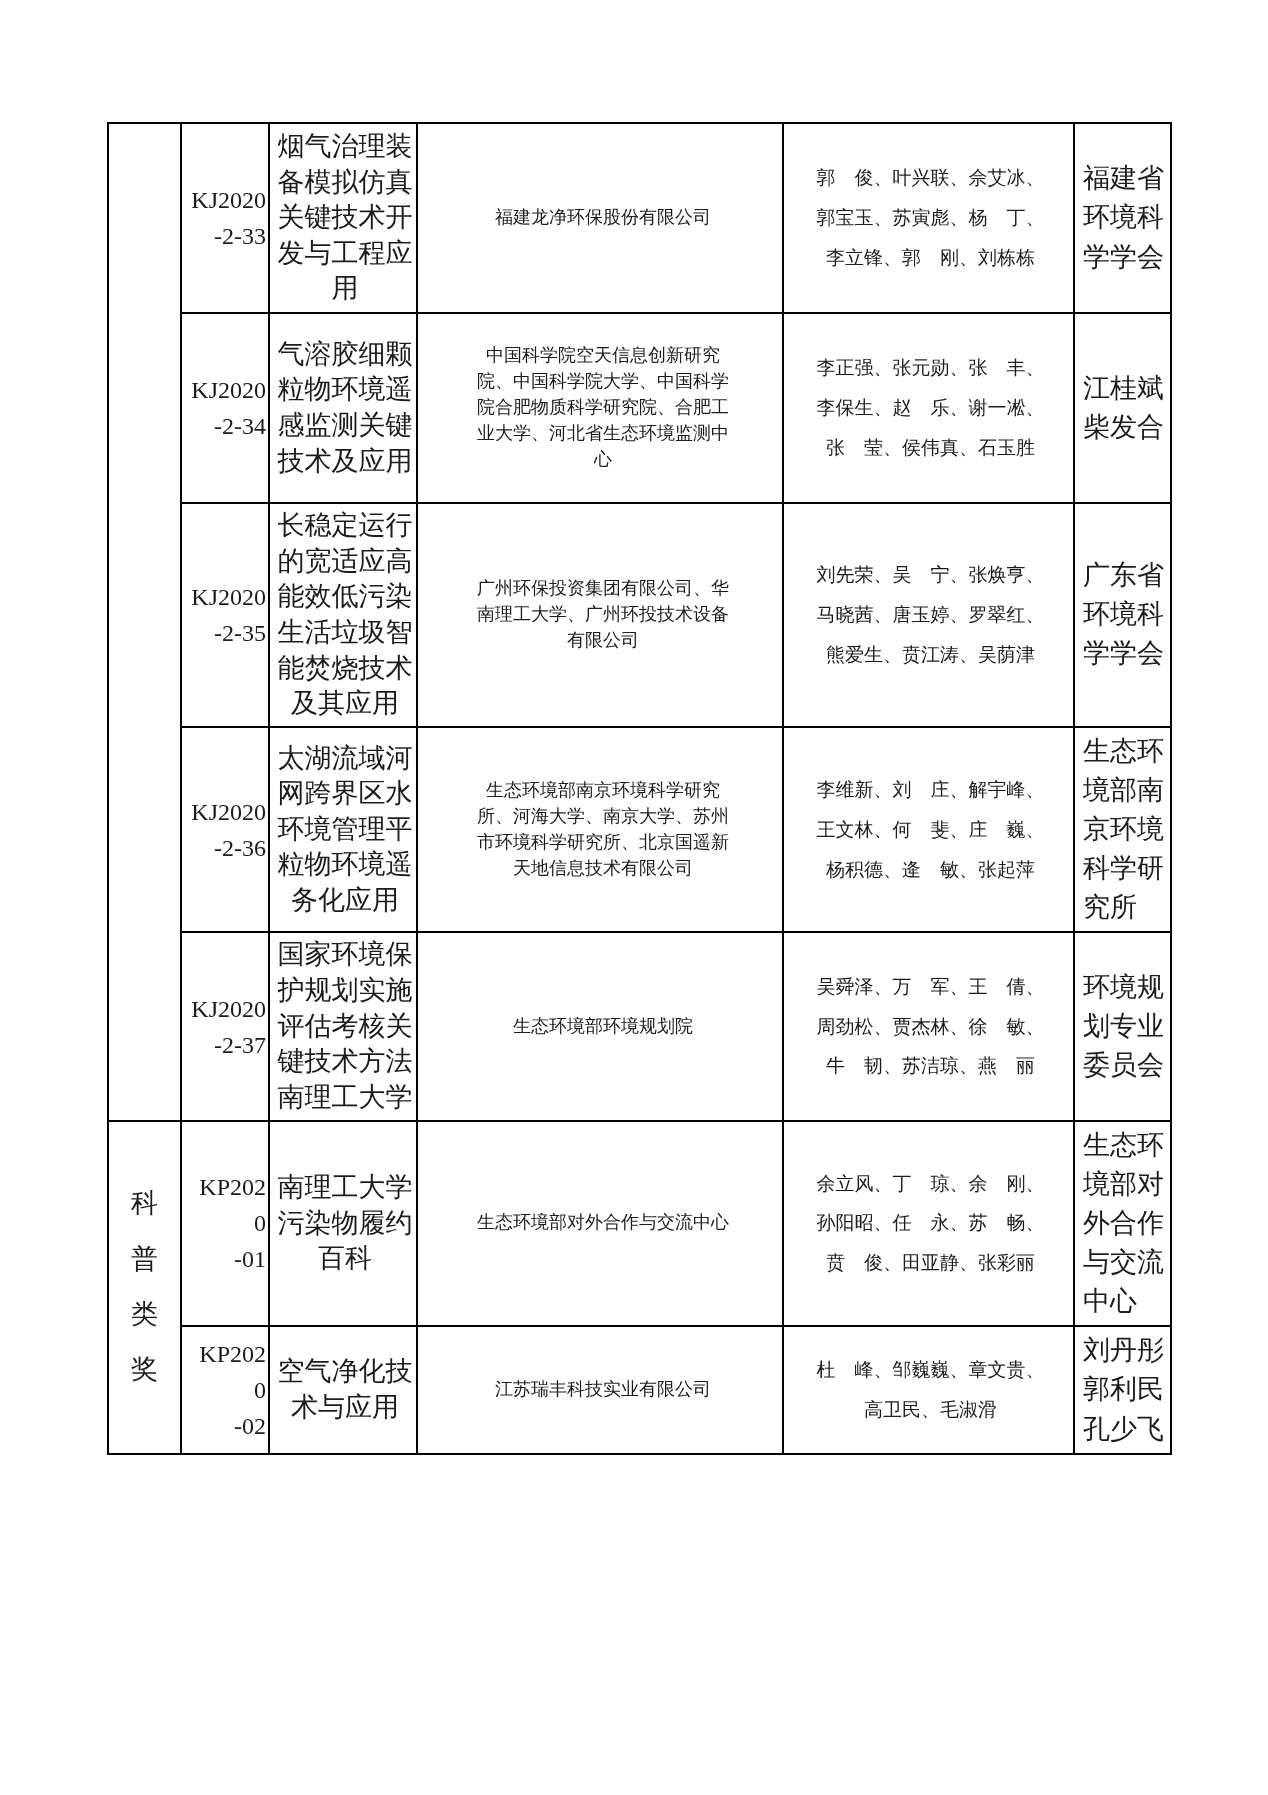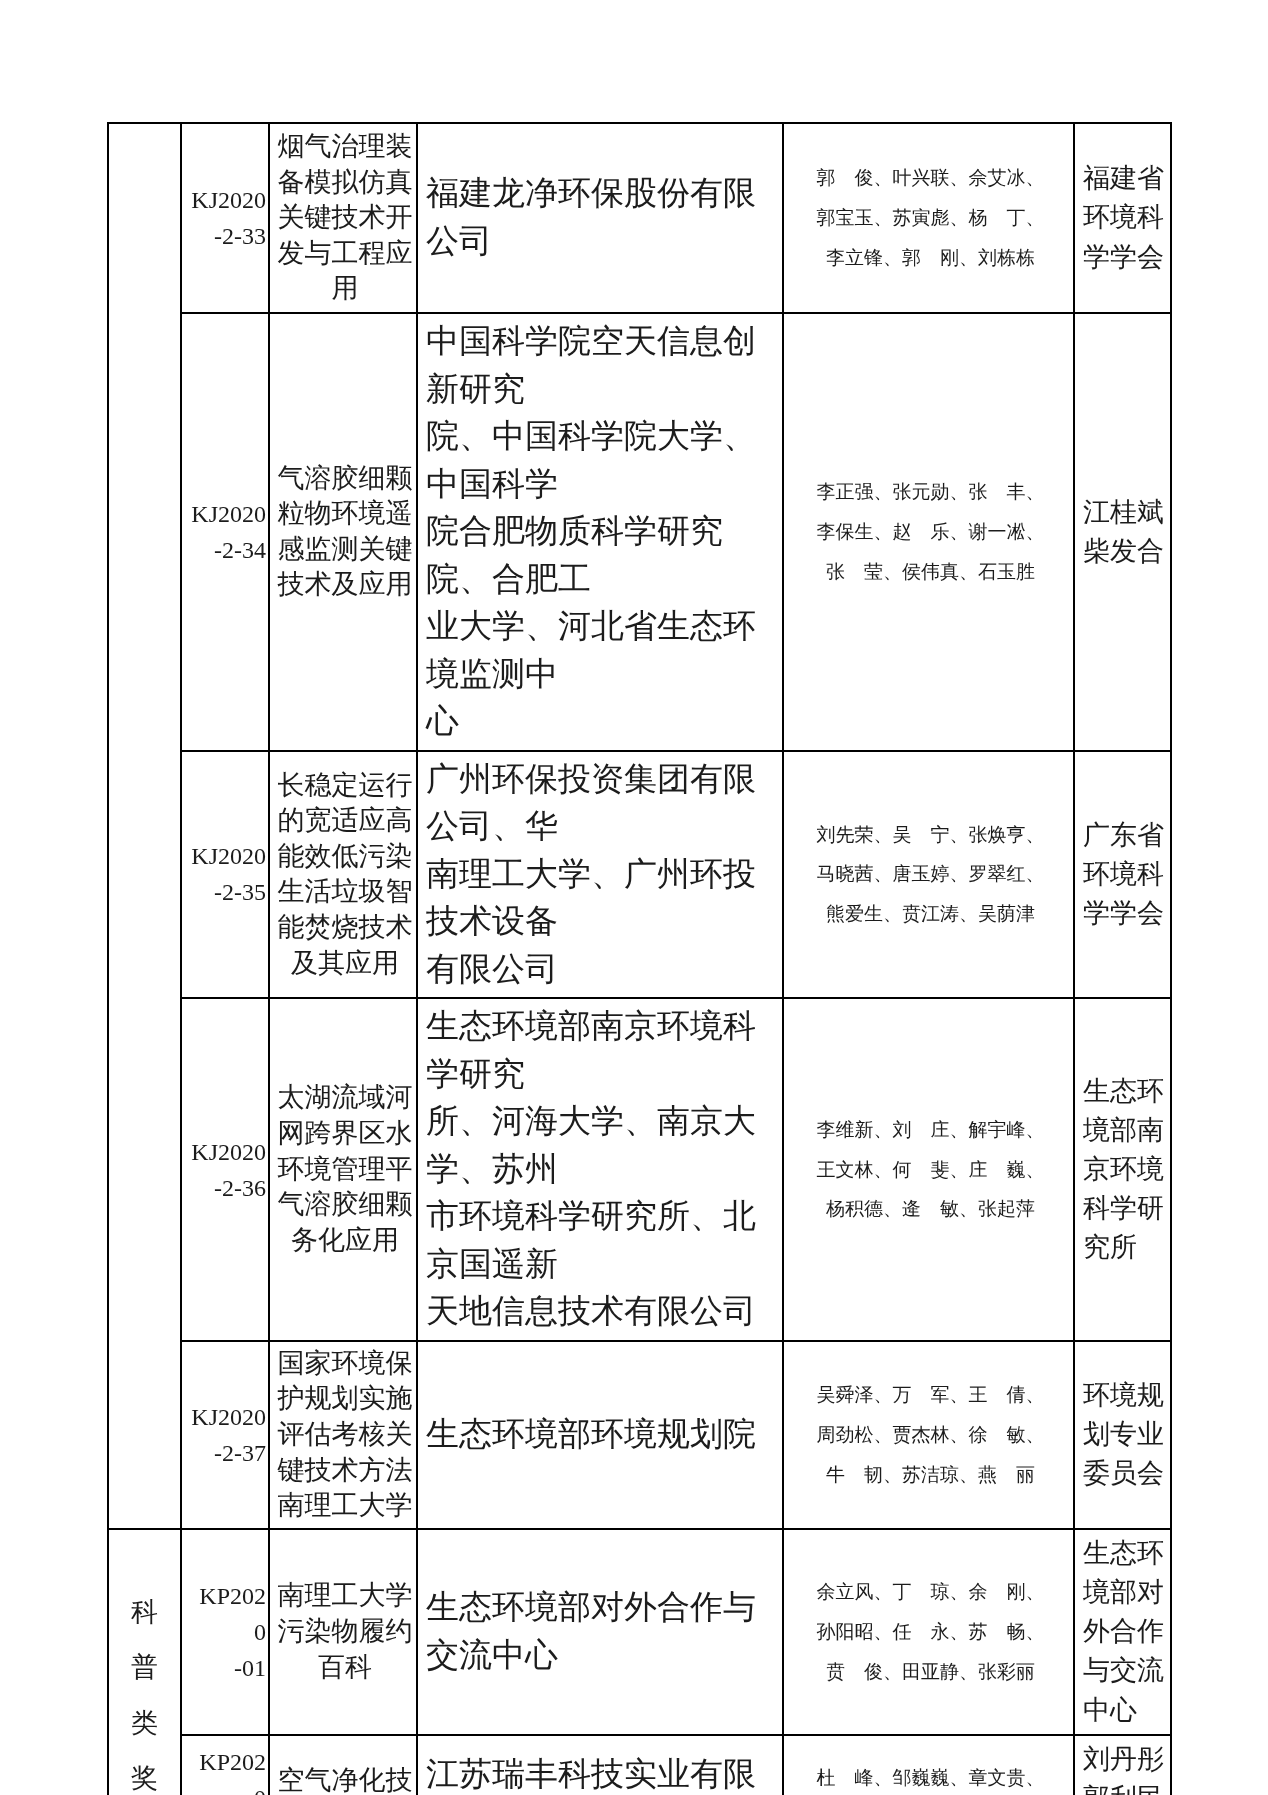--- a/index.html
+++ b/index.html
@@ -45,24 +45,24 @@
     padding: 4px 2px 4px 8px;
     text-align: right;
   }
   td.proj {
     font-size: 27px;
     line-height: 1.32;
     padding: 4px 2px 4px 6px;
     text-align: center;
   }
   td.org {
-    font-size: 33px;
+    font-size: 18px;
     line-height: 1.44;
     padding: 4px 2px 4px 8px;
-    text-align: left;
+    text-align: center;
   }
   td.people {
     font-size: 19px;
     line-height: 2.1;
     padding: 4px 2px 4px 6px;
     text-align: center;
   }
   td.unit {
     font-size: 27px;
     line-height: 1.45;
@@ -137,21 +137,21 @@
         <td class="unit">广东省
 环境科
 学学会</td>
       </tr>
       <tr style="height:190px">
         <td class="code">KJ2020
 -2-36</td>
         <td class="proj">太湖流域河
 网跨界区水
 环境管理平
-气溶胶细颗
+粒物环境遥
 务化应用</td>
         <td class="org">生态环境部南京环境科学研究
 所、河海大学、南京大学、苏州
 市环境科学研究所、北京国遥新
 天地信息技术有限公司</td>
         <td class="people">李维新、刘　庄、解宇峰、
 王文林、何　斐、庄　巍、
 杨积德、逄　敏、张起萍</td>
         <td class="unit">生态环
 境部南

